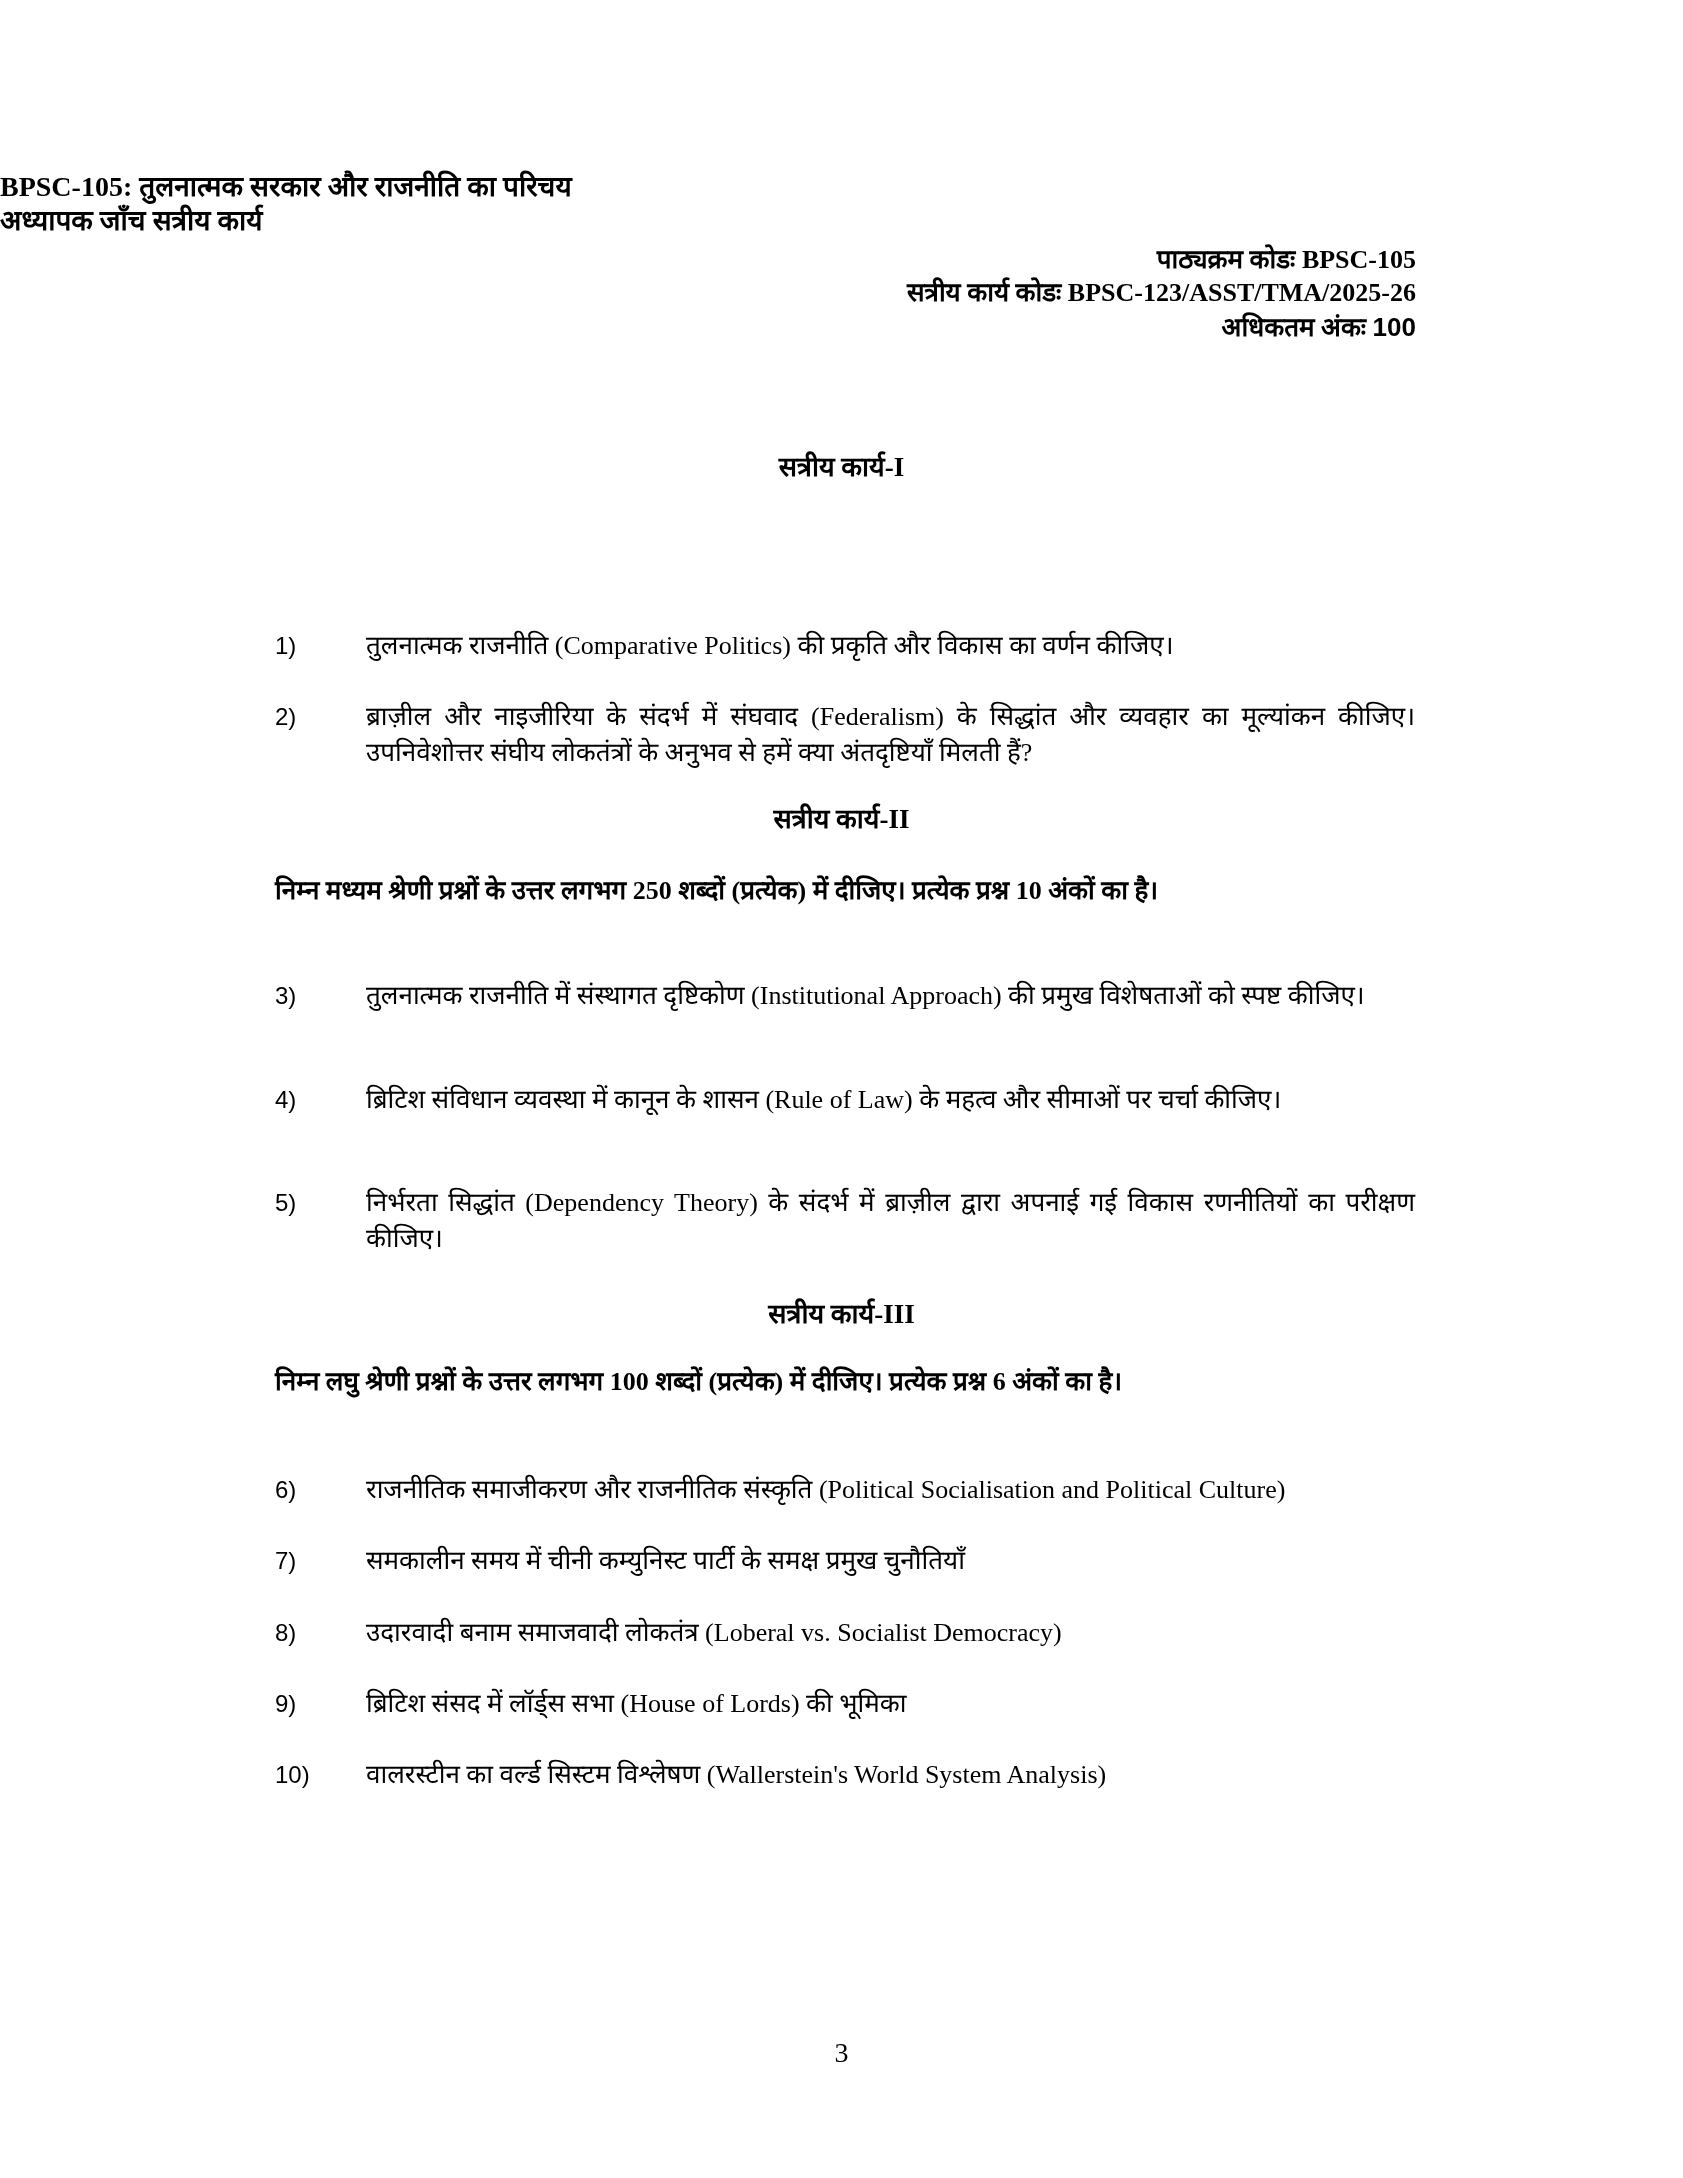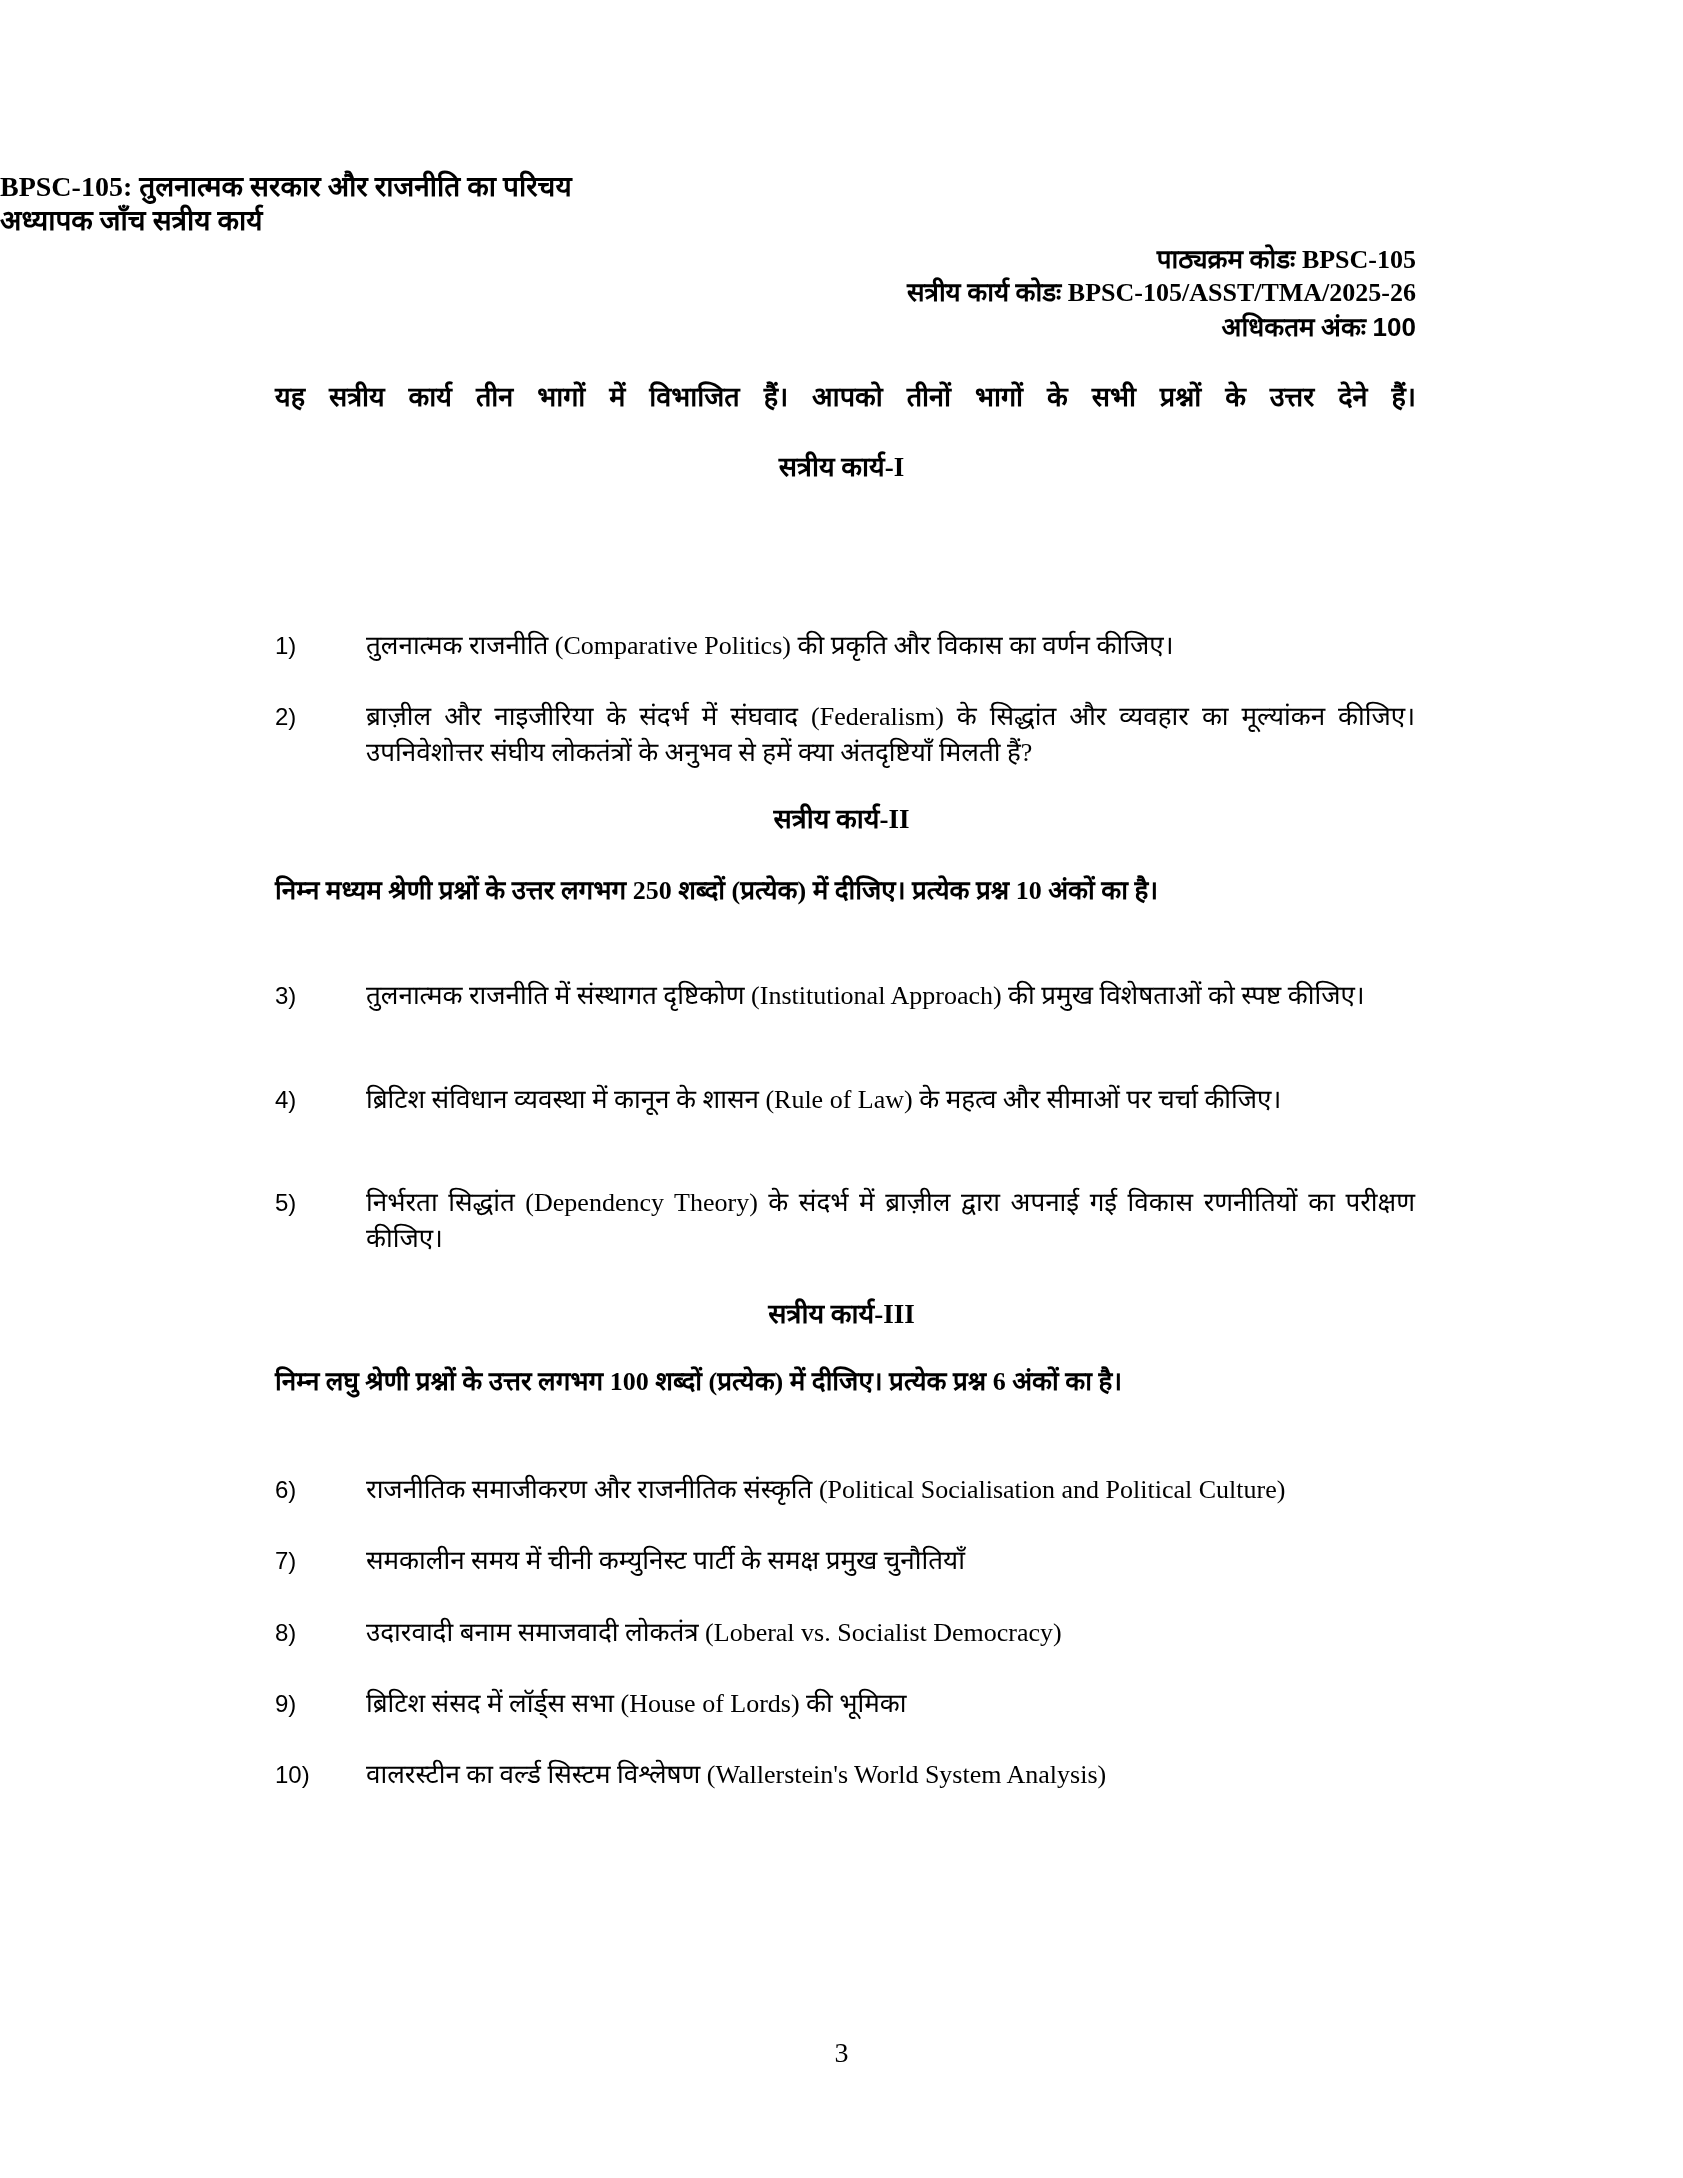--- a/index.html
+++ b/index.html
@@ -26,27 +26,26 @@
 
 <div class="page">
 
   <div class="title title1">BPSC-105: तुलनात्मक सरकार और राजनीति का परिचय</div>
   <div class="title title2">अध्यापक जाँच सत्रीय कार्य</div>
 
   <div class="meta meta1">
     <span>पाठ्यक्रम कोडः </span><span>BPSC-105</span>
   </div>
   <div class="meta meta2">
-    <span>सत्रीय कार्य कोडः </span><span>BPSC-105/ASST/TMA/2025-26</span>
+    <span>सत्रीय कार्य कोडः </span><span>BPSC-123/ASST/TMA/2025-26</span>
   </div>
   <div class="meta meta3">
     <span>अधिकतम अंकः </span><span class="num">100</span>
   </div>
 
-  <div class="intro">यह सत्रीय कार्य तीन भागों में विभाजित हैं। आपको तीनों भागों के सभी प्रश्नों के उत्तर देने हैं।</div>
 
   <div class="section-title" style="top:450px;">सत्रीय कार्य-I</div>
 
   <div class="q" style="top:628px;">
     <span class="qnum">1)</span>
     <span class="qtext">तुलनात्मक राजनीति (Comparative Politics) की प्रकृति और विकास का वर्णन कीजिए।</span>
   </div>
   <div class="q" style="top:699px;">
     <span class="qnum">2)</span>
     <span class="qtext">ब्राज़ील और नाइजीरिया के संदर्भ में संघवाद (Federalism) के सिद्धांत और व्यवहार का मूल्यांकन कीजिए। उपनिवेशोत्तर संघीय लोकतंत्रों के अनुभव से हमें क्या अंतदृष्टियाँ मिलती हैं?</span>

